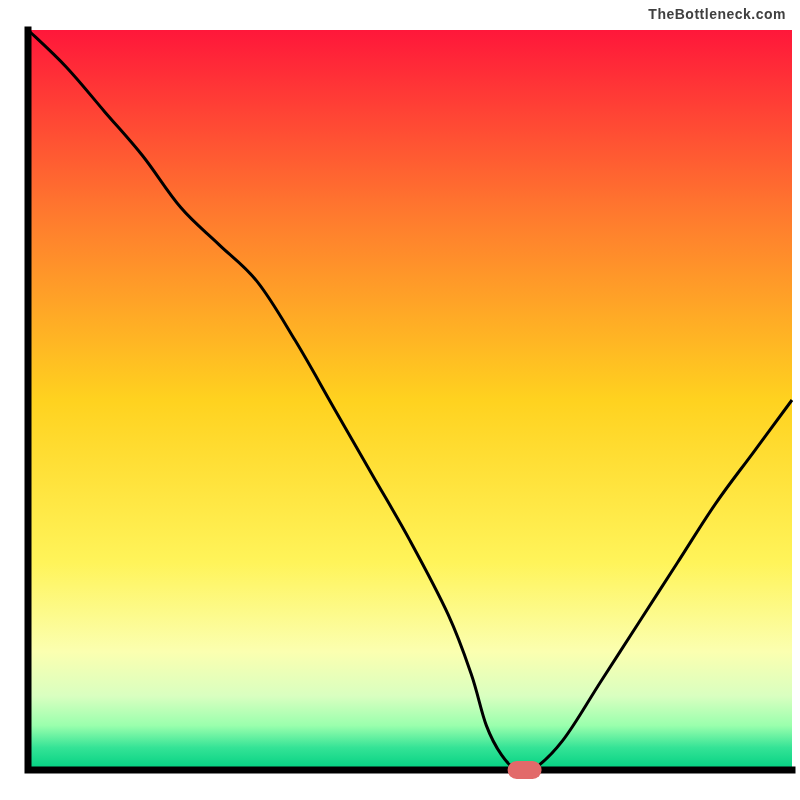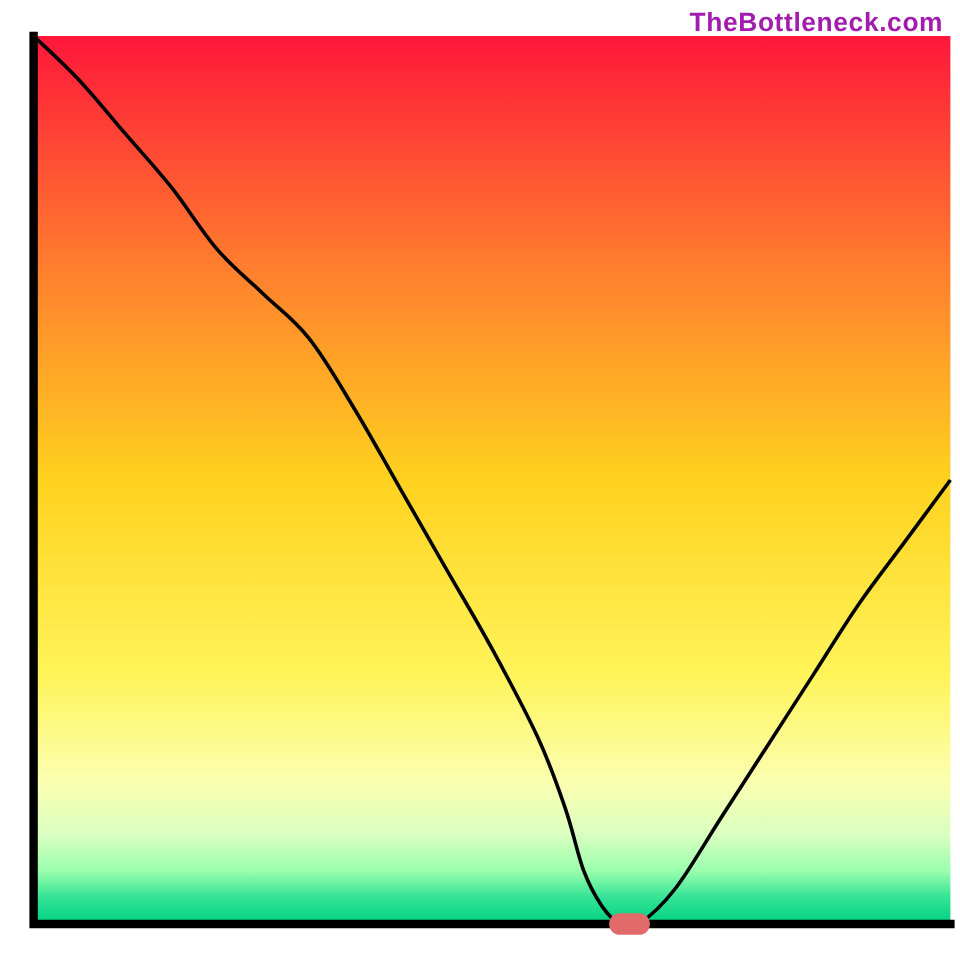--- a/index.html
+++ b/index.html
@@ -12,23 +12,23 @@
   }
   .wrap {
     position: relative;
     width: 800px;
     height: 800px;
   }
   .attribution {
     position: absolute;
     top: 6px;
     right: 14px;
-    font-size: 22px;
+    font-size: 14px;
     font-weight: bold;
-    color: #a21caf;
+    color: #404040;
     letter-spacing: 0.5px;
   }
   svg {
     display: block;
   }
 </style>
 </head>
 <body>
 
 <div class="wrap">

